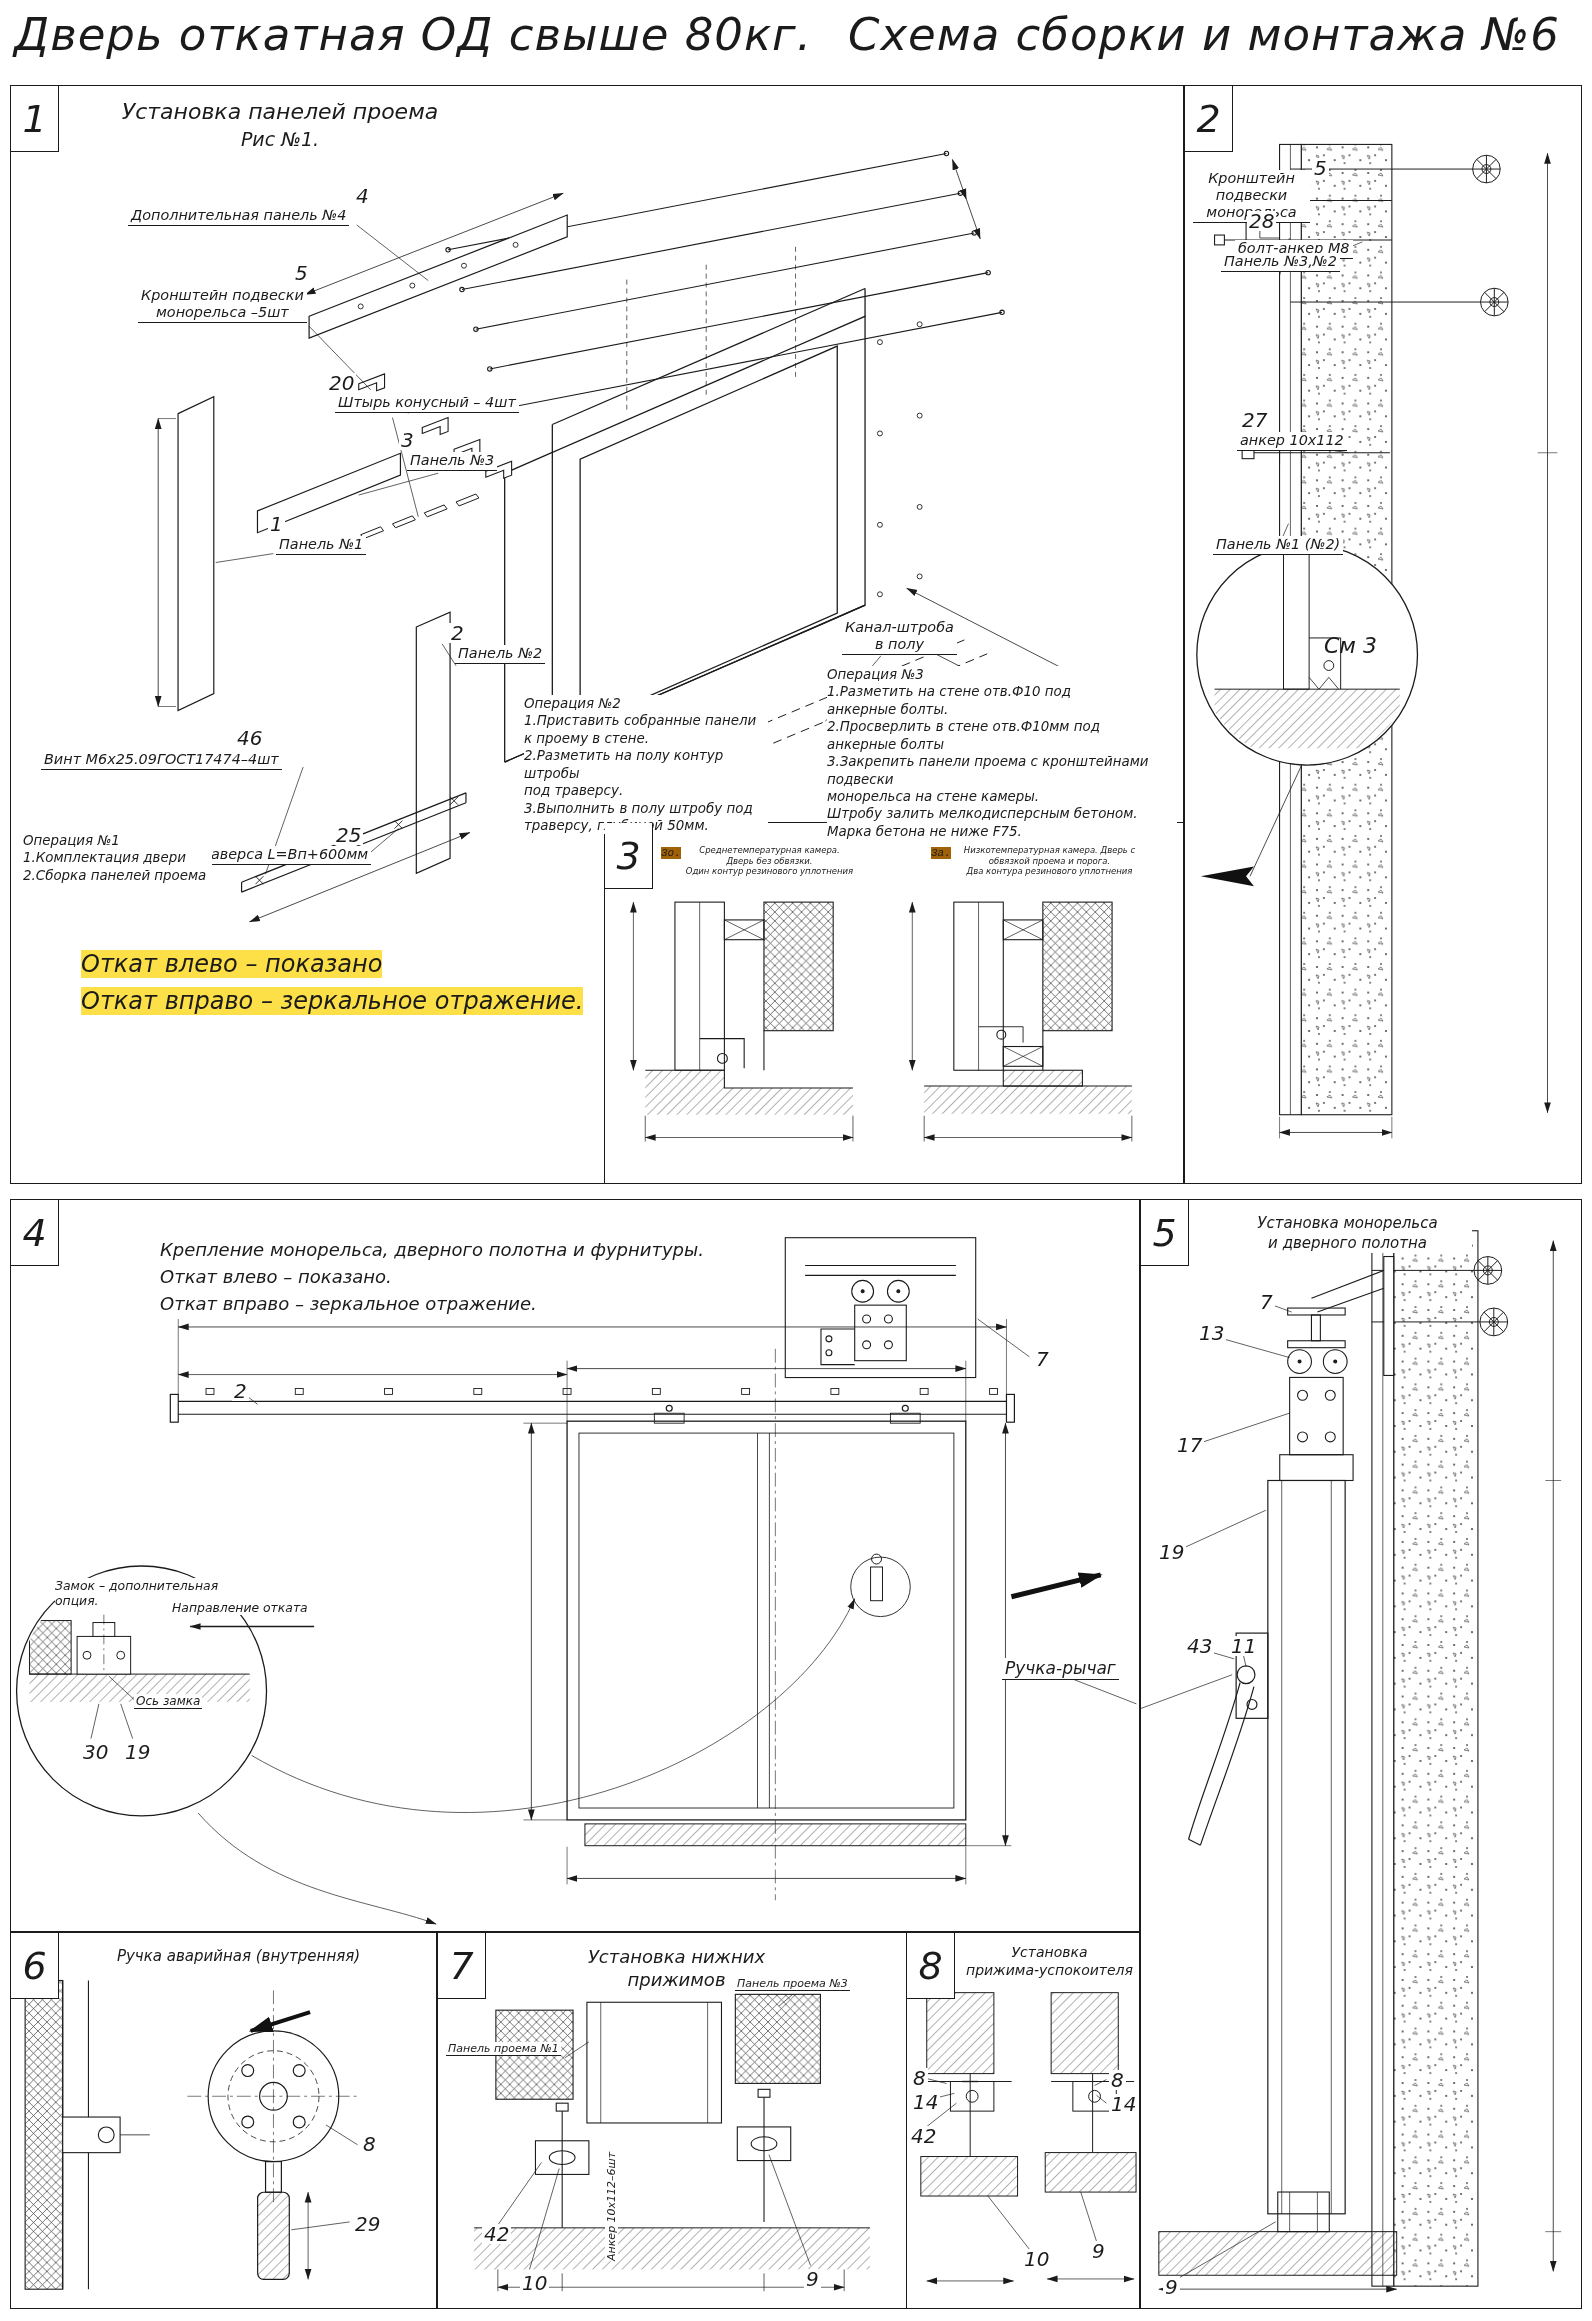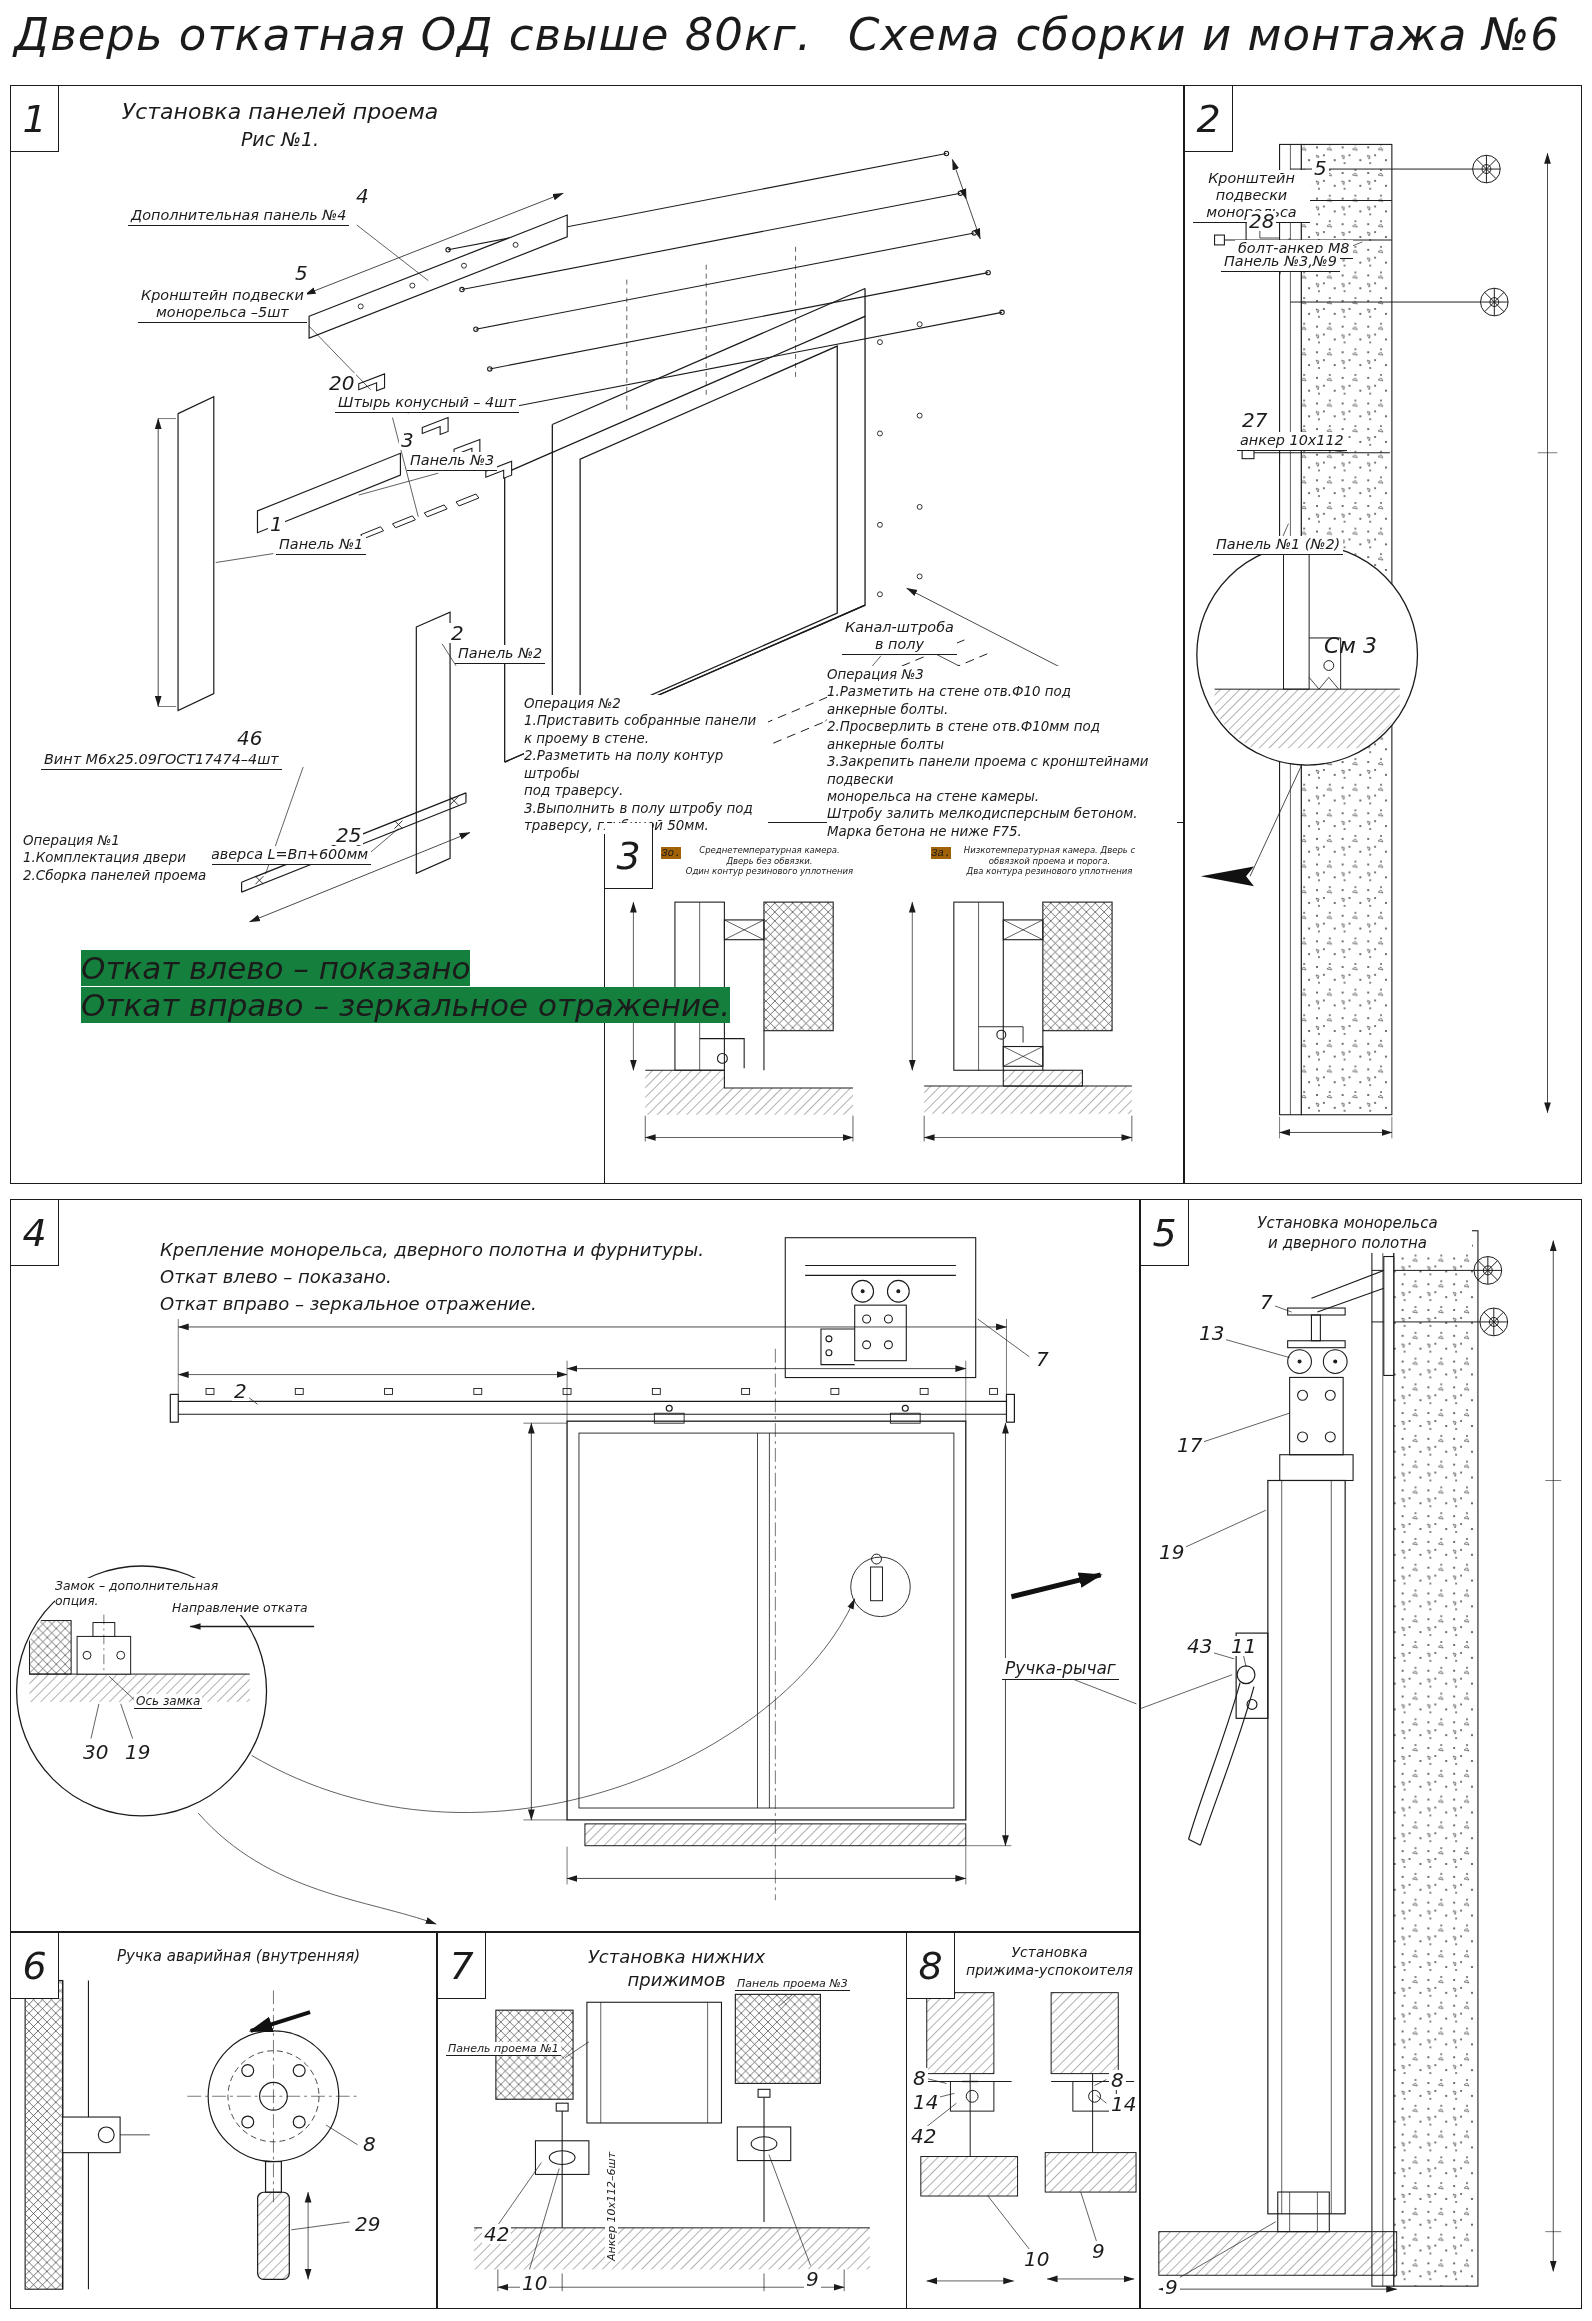--- a/index.html
+++ b/index.html
@@ -12,21 +12,21 @@
   .numbox { position:absolute; left:0; top:0; width:48px; height:66px;
             border-right:1.6px solid #1b1b1b; border-bottom:1.6px solid #1b1b1b;
             display:flex; align-items:center; justify-content:center; font-size:38px; background:#fff; z-index:4;}
   .htitle { position:absolute; top:8px; font-size:45px; letter-spacing:1px; white-space:nowrap; }
   .pttl { text-align:center; line-height:1.3; font-size:22px; background:#fff; z-index:3; }
   .psub { font-size:19px; }
   .cnum { font-size:20px; background:#fff; z-index:3; line-height:1; padding:0 2px; }
   .ctxt { font-size:14.4px; border-bottom:1.2px solid #1b1b1b; padding:0 3px 1px; white-space:pre-line;
           line-height:1.18; text-align:center; background:#fff; z-index:3; }
   .op   { font-size:13.4px; white-space:pre-line; line-height:1.3; background:#fff; z-index:3; }
-  .note { font-size:31px; background:#15803d; z-index:3; white-space:nowrap; }
+  .note { font-size:24px; background:#fde047; z-index:3; white-space:nowrap; }
   .p2t  { font-size:16px; text-align:center; line-height:1.35; white-space:pre-line; background:#fff; z-index:3; }
   .p4t  { font-size:18px; white-space:pre-line; line-height:1.5; background:#fff; z-index:3; }
   .smt  { font-size:12.4px; background:#fff; z-index:3; white-space:pre-line; }
   .smtu { font-size:12px; border-bottom:1px solid #1b1b1b; background:#fff; z-index:3; padding:0 2px; }
   .cap  { font-size:8.5px; line-height:1.25; text-align:center; white-space:pre-line; background:#fff; z-index:3; }
   .capn { font-size:11px; background:#a16207; z-index:3;font-family:Liberation Mono, monospace; }
   .see3 { font-size:22px; background:transparent; z-index:3; }
   .vtext{ position:absolute; font-size:11px; white-space:nowrap; transform:rotate(-90deg);
           transform-origin:0 0; background:#fff; z-index:3; }
   .ttl-c { text-align:center; line-height:1.3; white-space:pre-line; background:#fff; z-index:3; }
@@ -293,21 +293,21 @@
         <line x1="152" y1="366" x2="166" y2="368"></line>
         <line x1="92" y1="470" x2="105" y2="440"></line>
       </g>
     </svg>
     <div class="numbox">2</div>
     <div class="abs cnum" style="left:127px;top:72px">5</div>
     <div class="abs ctxt" style="left:8px;top:84px;width:117px">Кронштейн
 подвески монорельса</div>
     <div class="abs cnum" style="left:62px;top:125px">28</div>
     <div class="abs ctxt" style="left:50px;top:154px">болт-анкер М8</div>
-    <div class="abs ctxt" style="left:36px;top:167px">Панель №3,№9</div>
+    <div class="abs ctxt" style="left:36px;top:167px">Панель №3,№2</div>
     <div class="abs cnum" style="left:55px;top:324px">27</div>
     <div class="abs ctxt" style="left:52px;top:346px">анкер 10х112</div>
     <div class="abs ctxt" style="left:28px;top:450px">Панель №1 (№2)</div>
     <div class="abs see3" style="left:139px;top:547px">См 3</div>
   </section>
 
   <section class="panel" style="left:604px;top:822px;width:580px;height:362px">
     <svg class="art" viewBox="0 0 583 364">
       <g stroke="#1b1b1b" stroke-width="1.1" fill="none">
         <rect x="70" y="80" width="50" height="170" fill="#fff"></rect>

